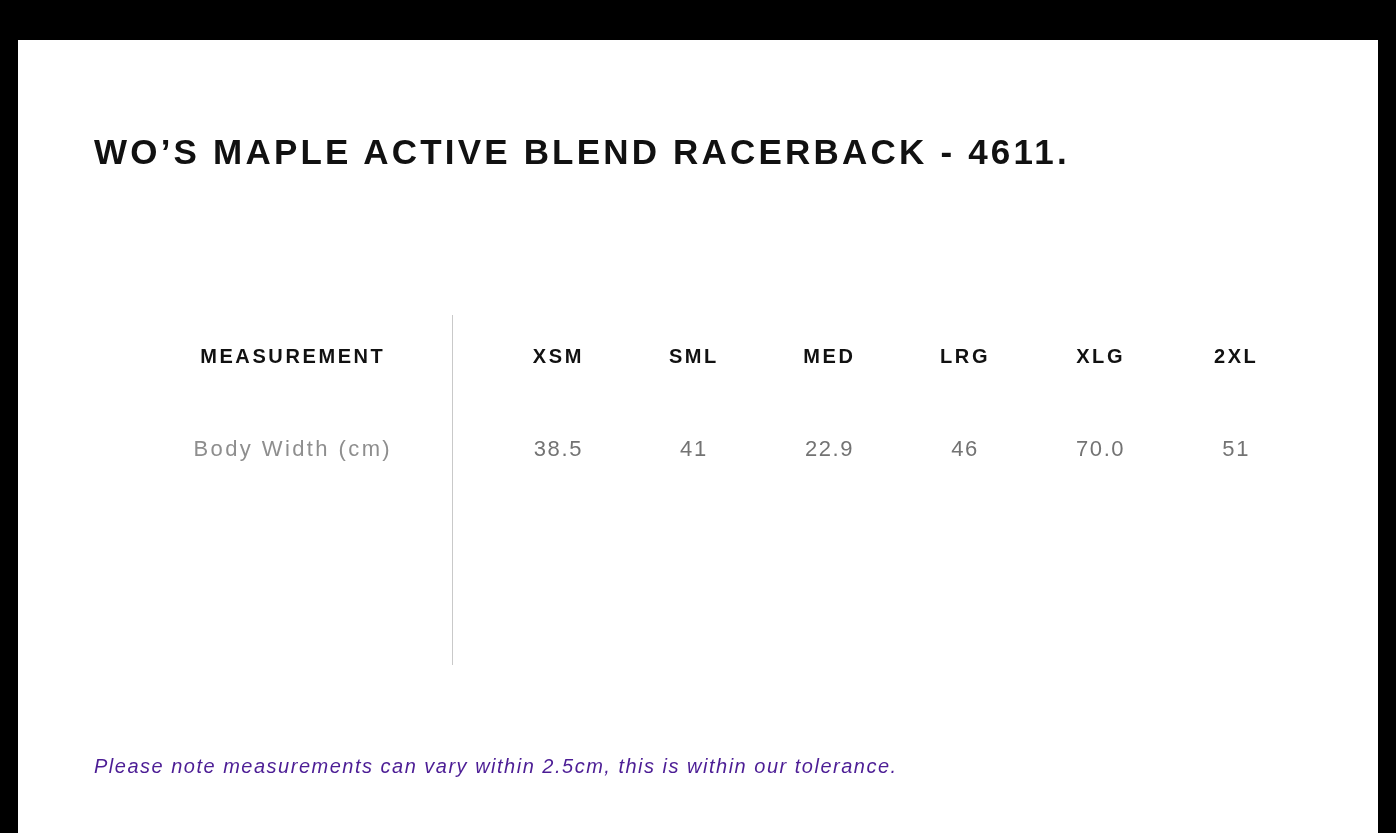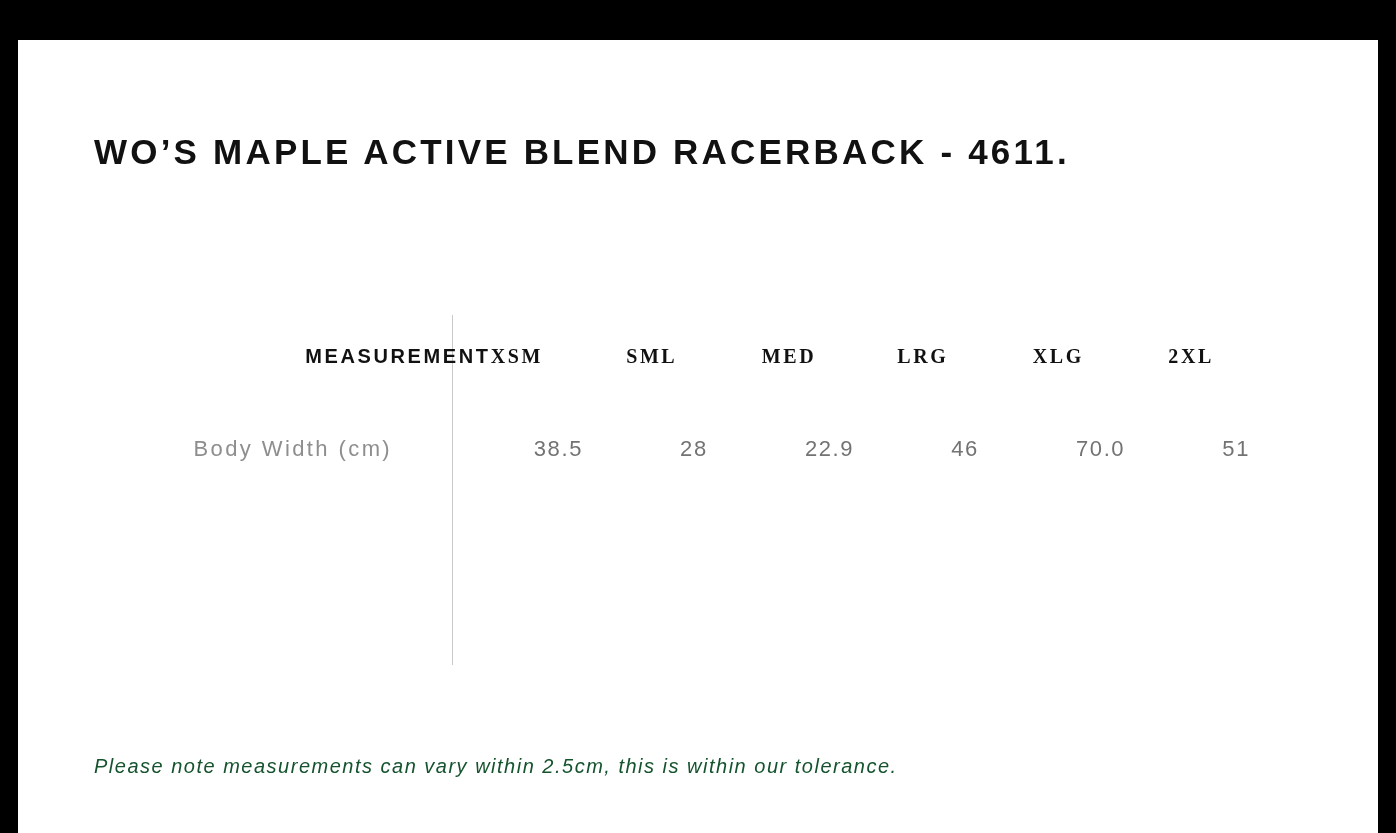--- a/index.html
+++ b/index.html
@@ -59,26 +59,25 @@
   }
   .head-row th {
     height: 92px;
     vertical-align: middle;
     font-size: 20px;
     font-weight: bold;
     letter-spacing: 2.6px;
     color: #111111;
   }
   .head-row th.measure-head {
-    text-align: right;
+    text-align: center;
     padding-left: 1px;
   }
   .head-row th.size-head {
-    text-align: left;
-    font-family: Liberation Serif, serif;
+    text-align: center;
   }
   .data-row td {
     height: 93px;
     vertical-align: middle;
     font-size: 22px;
     letter-spacing: 2.4px;
   }
   .data-row td.label-cell {
     text-align: center;
     color: #8e8e8e;
@@ -92,21 +91,21 @@
   }
   col.col-measure { width: 395px; }
   col.col-size { width: 135px; }
   .footnote {
     position: absolute;
     left: 76px;
     top: 715px;
     font-size: 20px;
     font-style: italic;
     letter-spacing: 1.5px;
-    color: #14532d;
+    color: #4c1d95;
     white-space: nowrap;
   }
 </style>
 </head>
 <body>
 
 <div class="page">
 
   <div class="title">WO’S MAPLE ACTIVE BLEND RACERBACK - 4611.</div>
 
@@ -131,21 +130,21 @@
           <th class="size-head">MED</th>
           <th class="size-head">LRG</th>
           <th class="size-head">XLG</th>
           <th class="size-head">2XL</th>
         </tr>
       </thead>
       <tbody>
         <tr class="data-row">
           <td class="label-cell">Body Width (cm)</td>
           <td class="value-cell">38.5</td>
-          <td class="value-cell">28</td>
+          <td class="value-cell">41</td>
           <td class="value-cell">22.9</td>
           <td class="value-cell">46</td>
           <td class="value-cell">70.0</td>
           <td class="value-cell">51</td>
         </tr>
       </tbody>
     </table>
   </div>
 
   <div class="footnote">Please note measurements can vary within 2.5cm, this is within our tolerance.</div>

